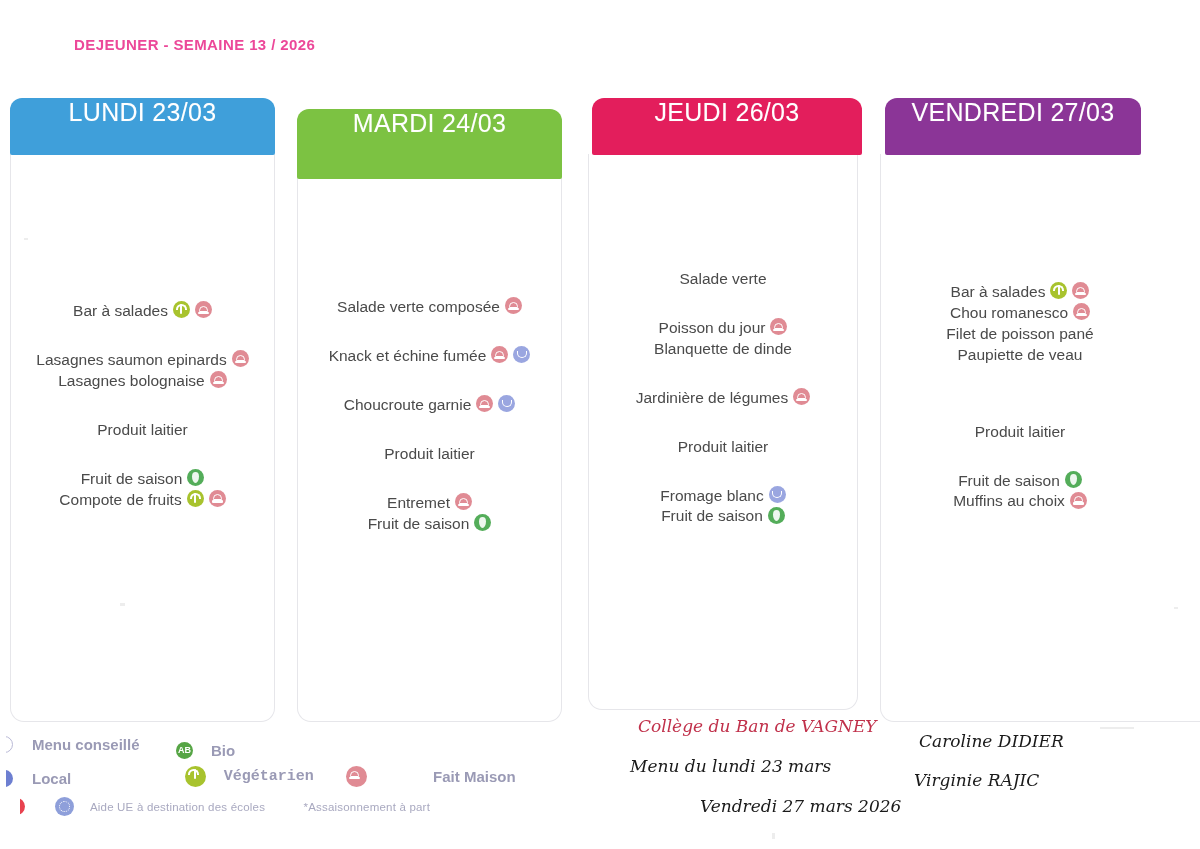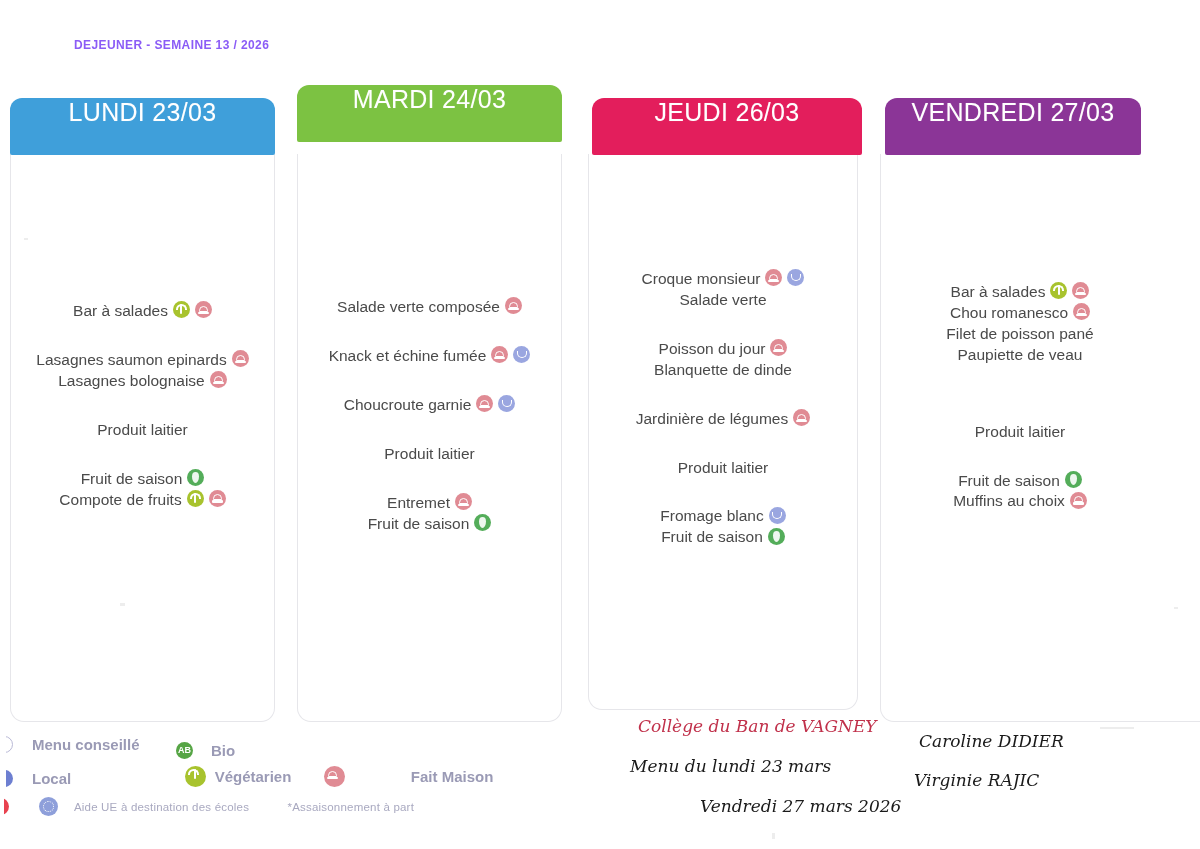--- a/index.html
+++ b/index.html
@@ -17,24 +17,24 @@
   }
 
   
   #page-title {
     position: absolute;
     left: 74px;
     top: 34px;
     width: 270px;
     font-family: "Liberation Sans", sans-serif;
     font-weight: bold;
-    font-size: 12px;
+    font-size: 15px;
     line-height: 22px;
     letter-spacing: 0.4px;
-    color: #8b5cf6;
+    color: #ec4899;
   }
 
   
   .day-card {
     position: absolute;
     box-sizing: border-box;
     border: 1px solid #e6e6ea;
     border-top: none;
     border-radius: 0 0 14px 14px;
     background: #ffffff;
@@ -241,42 +241,41 @@
   <span class="menu-line"><span class="txt">Lasagnes saumon epinards</span><span class="ic ic-maison"></span></span>
   <span class="menu-line"><span class="txt">Lasagnes bolognaise</span><span class="ic ic-maison"></span></span>
   <div class="gap-md"></div>
   <span class="menu-line"><span class="txt">Produit laitier</span></span>
   <div class="gap-md"></div>
   <span class="menu-line"><span class="txt">Fruit de saison</span><span class="ic ic-saison"></span></span>
   <span class="menu-line"><span class="txt">Compote de fruits</span><span class="ic ic-veg"></span><span class="ic ic-maison"></span></span>
 </div>
 
 <div class="day-card" style="left:297px; top:154px; width:265px; height:568px;"></div>
-<div class="day-header" style="left:297px; top:85px; width:265px; height:57px; background:#7cc242;">
+<div class="day-header" style="left:297px; top:109px; width:265px; height:70px; background:#7cc242;">
   <span>MARDI 24/03</span>
 </div>
 <div class="menu-list" style="left:297px; width:265px; top:296px;">
   <span class="menu-line"><span class="txt">Salade verte composée</span><span class="ic ic-maison"></span></span>
   <div class="gap-md"></div>
   <span class="menu-line"><span class="txt">Knack et échine fumée</span><span class="ic ic-maison"></span><span class="ic ic-local"></span></span>
   <div class="gap-md"></div>
   <span class="menu-line"><span class="txt">Choucroute garnie</span><span class="ic ic-maison"></span><span class="ic ic-local"></span></span>
   <div class="gap-md"></div>
   <span class="menu-line"><span class="txt">Produit laitier</span></span>
   <div class="gap-md"></div>
   <span class="menu-line"><span class="txt">Entremet</span><span class="ic ic-maison"></span></span>
   <span class="menu-line"><span class="txt">Fruit de saison</span><span class="ic ic-saison"></span></span>
 </div>
 
 <div class="day-card" style="left:588px; top:154px; width:270px; height:556px;"></div>
 <div class="day-header" style="left:592px; top:98px; width:270px; height:57px; background:#e31e5c;">
   <span>JEUDI 26/03</span>
 </div>
 <div class="menu-list" style="left:588px; width:270px; top:268px;">
-  <span class="menu-line"><span class="txt">Croque monsieur</span><span class="ic ic-maison"></span><span class="ic ic-local"></span></span>
   <span class="menu-line"><span class="txt">Salade verte</span></span>
   <div class="gap-md"></div>
   <span class="menu-line"><span class="txt">Poisson du jour</span><span class="ic ic-maison"></span></span>
   <span class="menu-line"><span class="txt">Blanquette de dinde</span></span>
   <div class="gap-md"></div>
   <span class="menu-line"><span class="txt">Jardinière de légumes</span><span class="ic ic-maison"></span></span>
   <div class="gap-md"></div>
   <span class="menu-line"><span class="txt">Produit laitier</span></span>
   <div class="gap-md"></div>
   <span class="menu-line"><span class="txt">Fromage blanc</span><span class="ic ic-local"></span></span>
@@ -317,29 +316,29 @@
 
   <div class="leg-row" style="left:6px; top:34px;">
     <span class="leg-item">
       <span class="ic-clip">
           <span class="half half-local"></span>
         </span>
       <span>Local</span>
     </span>
     <span class="leg-item" style="margin-left:103px;">
       <span class="ic ic-veg" style="width:21px;height:21px;"></span>
-      <span style="">Végétarien</span>
+      <span style="margin-left:9px;font-family:Liberation Mono, monospace;">Végétarien</span>
     </span>
     <span class="leg-item" style="margin-left:22px;gap:48px;">
       <span class="ic ic-maison" style="width:21px;height:21px;"></span>
       <span style="margin-left:9px;">Fait Maison</span>
     </span>
   </div>
 
-  <div class="leg-row" style="left:4px; top:65px;text-align:center;">
+  <div class="leg-row" style="left:20px; top:65px;text-align:center;">
     <span class="ic-clip" style="margin-right:14px;"><span class="half half-red" style="left:-12px;"></span></span>
     <span class="ic-eu"></span>
     <span class="leg-small">Aide UE à destination des écoles</span>
     <span class="leg-small" style="margin-left:34px;">*Assaisonnement à part</span>
   </div>
 
 </div>
 
 <div class="script" id="school-name">Collège du Ban de VAGNEY</div>
 <div class="script" id="menu-date-1">Menu du lundi 23 mars</div>

